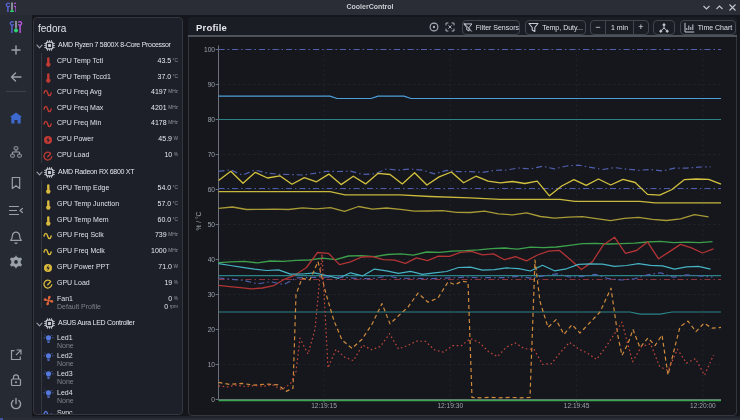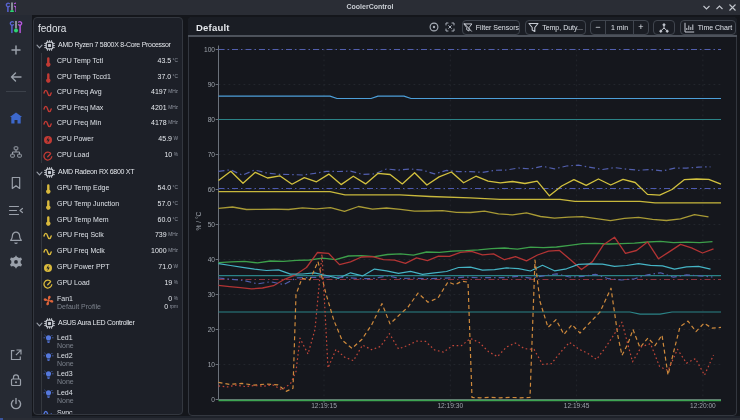--- a/index.html
+++ b/index.html
@@ -320,21 +320,21 @@
       </svg></div>
     <div class="lbl" style="left:23px;top:371px">Led4</div>
     <div class="sub" style="left:23px;top:379px">None</div>
     <div class="ic" style="left:9px;top:391px"><svg width="10" height="10" viewBox="0 0 10 10">
         <path d="M1 5 C2 1.5 3.6 1.5 4.6 5 C5.6 8.5 7.2 8.5 8.2 5" fill="none" stroke="#5578dd" stroke-width="1.4" stroke-linecap="round"></path>
       </svg></div>
     <div class="lbl" style="left:23px;top:391px">Sync</div>
   </div>
 <div id="mpanel"></div>
 <div id="mhead"></div>
-<div id="systitle">Default</div>
+<div id="systitle">Profile</div>
 <div class="hico" style="left:429px;top:22px"><svg width="10" height="10" viewBox="0 0 10 10">
       <circle cx="5" cy="5" r="3.9" fill="none" stroke="#aab0ba" stroke-width="1.1"></circle>
       <circle cx="5" cy="5" r="1.2" fill="#aab0ba"></circle>
     </svg></div>
 <div class="hico" style="left:444.5px;top:22px"><svg width="10" height="10" viewBox="0 0 10 10">
       <g stroke="#aab0ba" stroke-width="1" fill="none">
         <path d="M1 3.4 V1 H3.4 M6.6 1 H9 V3.4 M9 6.6 V9 H6.6 M3.4 9 H1 V6.6"></path>
         <path d="M3.4 3.4 L6.6 6.6 M6.6 3.4 L3.4 6.6"></path>
       </g>
     </svg></div>

